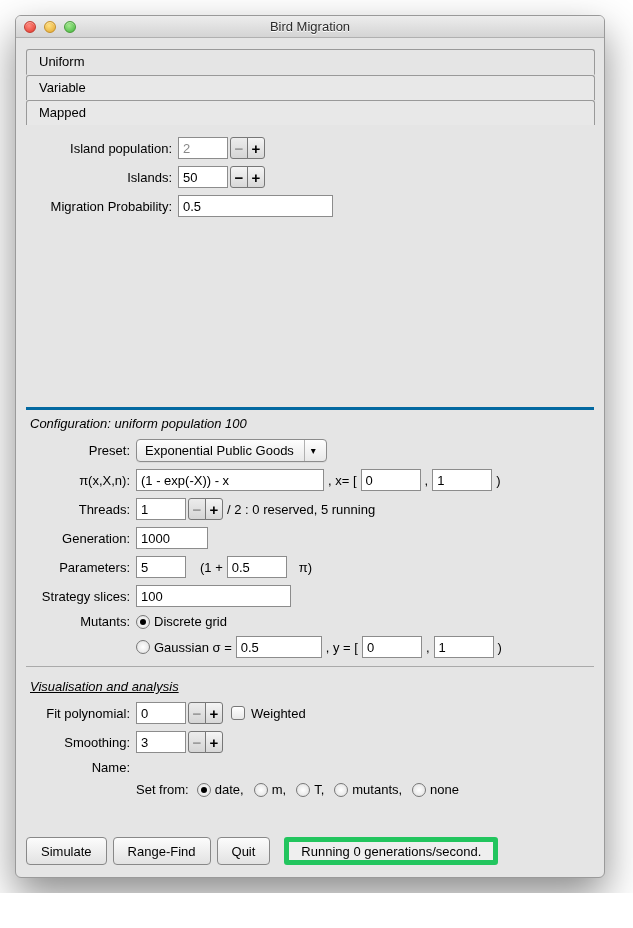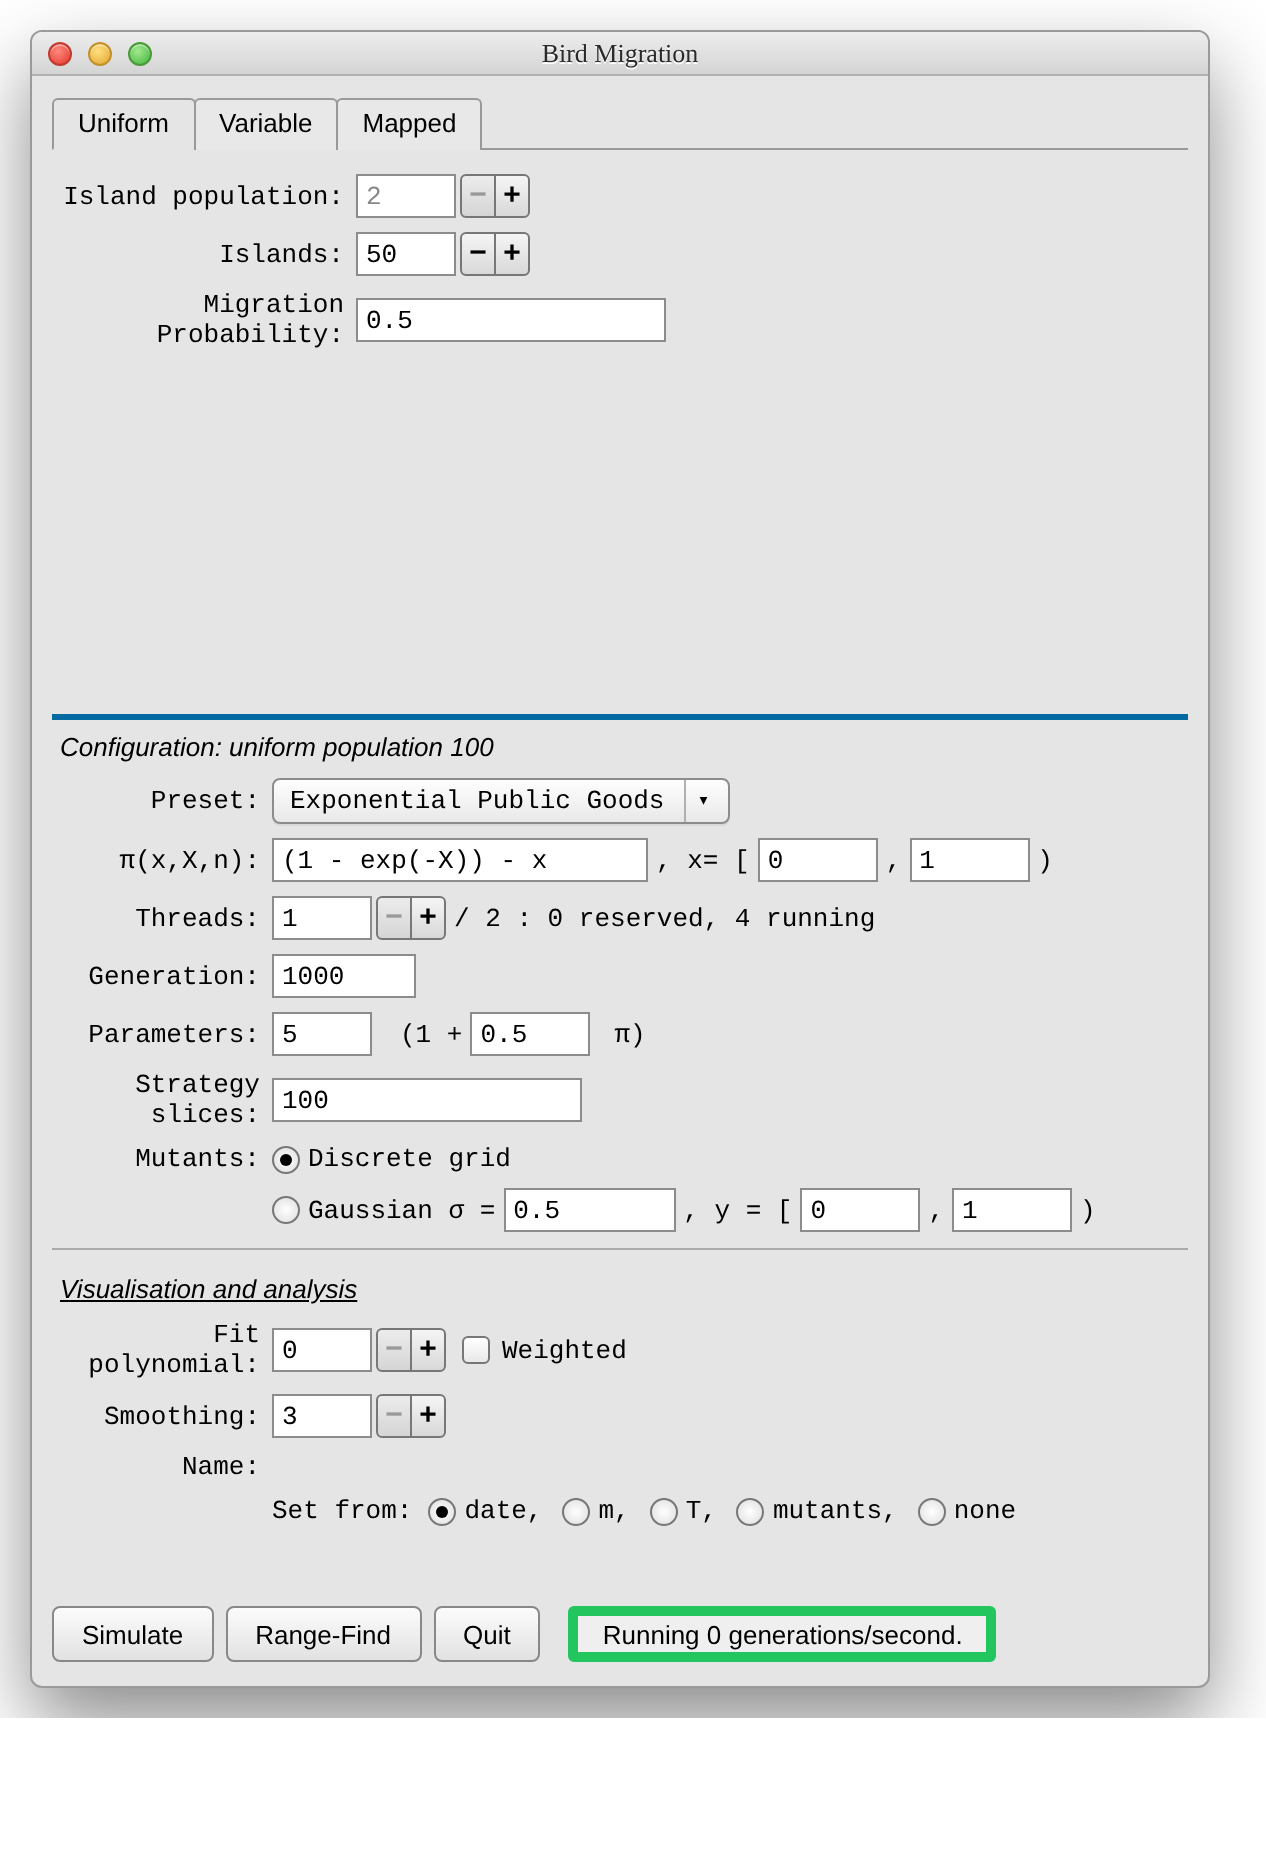--- a/index.html
+++ b/index.html
@@ -19,21 +19,20 @@
     overflow: hidden;
   }
   .titlebar {
     height: 22px;
     background: linear-gradient(#ededed, #d4d4d4);
     border-bottom: 1px solid #b0b0b0;
     display: flex;
     align-items: center;
     padding: 0 8px;
     position: relative;
-    font-family: Liberation Serif, serif;
   }
   .traffic {
     display: flex;
     gap: 8px;
   }
   .tl {
     width: 12px;
     height: 12px;
     border-radius: 50%;
     box-shadow: inset 0 1px 0 rgba(255,255,255,0.4);
@@ -50,20 +49,21 @@
     text-shadow: 0 1px 0 #fff;
     pointer-events: none;
   }
   .content {
     padding: 10px 10px 12px 10px;
   }
   .tabs {
     display: flex;
     border-bottom: 1px solid #999;
     margin-bottom: 10px;
+    flex-direction: column;
   }
   .tab {
     padding: 4px 12px 5px 12px;
     border: 1px solid #999;
     border-bottom: none;
     background: #e8e8e8;
     margin-right: -1px;
     position: relative;
     top: 1px;
     border-top-left-radius: 3px;
@@ -71,21 +71,20 @@
     cursor: pointer;
   }
   .tab.active {
     background: #e5e5e5;
     border-bottom: 1px solid #e5e5e5;
   }
   .formrow {
     display: flex;
     align-items: center;
     margin-bottom: 7px;
-    font-family: Liberation Mono, monospace;
   }
   .label {
     width: 152px;
     text-align: right;
     padding-right: 6px;
   }
   .input {
     background: #fff;
     border: 1px solid #8c8c8c;
     height: 22px;
@@ -284,21 +283,21 @@
       <span class="txt">)</span>
     </div>
 
     <div class="formrow">
       <div class="label" style="width:110px">Threads:</div>
       <input class="input w50" value="1" style="">
       <div class="spinbtns">
         <div class="sbtn minus disabled">−</div>
         <div class="sbtn plus">+</div>
       </div>
-      <span class="txt"> / 2 : 0 reserved, 4 running</span>
+      <span class="txt"> / 2 : 0 reserved, 5 running</span>
     </div>
 
     <div class="formrow">
       <div class="label" style="width:110px">Generation:</div>
       <input class="input w70" value="1000" style="">
     </div>
 
     <div class="formrow">
       <div class="label" style="width:110px">Parameters:</div>
       <input class="input w50" value="5" style="">

